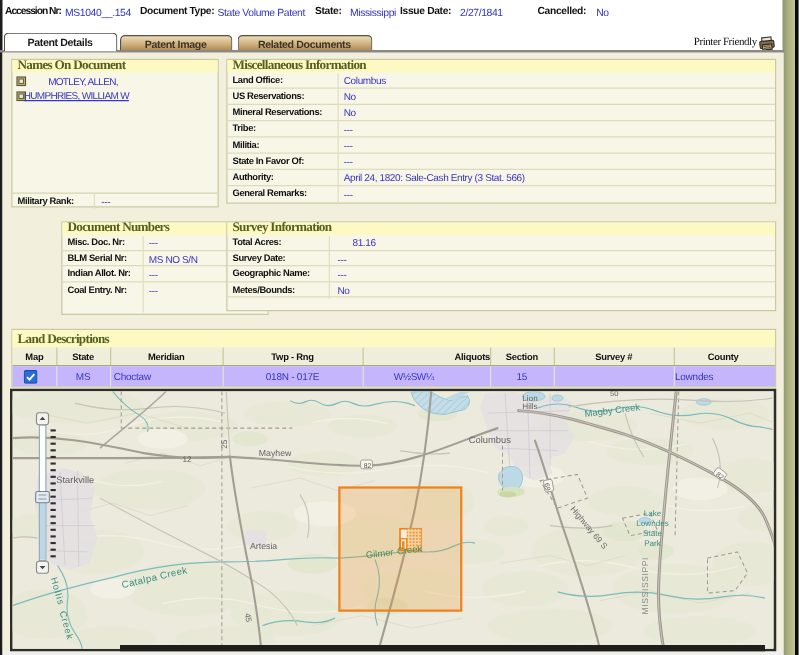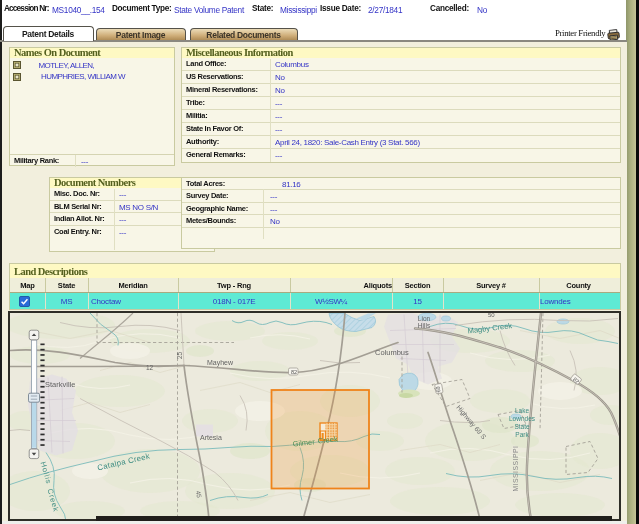--- a/index.html
+++ b/index.html
@@ -65,21 +65,21 @@
   <div style="position:relative;height:95.5px;">
     <svg class="abs" style="left:3px;top:3px" width="8" height="8">
         <rect x="0.5" y="0.5" width="7" height="7" fill="#b9b272" stroke="#5a5530"></rect>
         <rect x="2.2" y="2.2" width="3.6" height="3.6" fill="#e8e4c8" stroke="#5a5530" stroke-width="0.7"></rect>
       </svg>
     <div class="abs val" style="left:13.5px;top:2.5px;letter-spacing:-0.55px;padding-left:15px;">MOTLEY, ALLEN,</div>
     <svg class="abs" style="left:3px;top:14.5px" width="8" height="8">
         <rect x="0.5" y="0.5" width="7" height="7" fill="#b9b272" stroke="#5a5530"></rect>
         <rect x="2.2" y="2.2" width="3.6" height="3.6" fill="#e8e4c8" stroke="#5a5530" stroke-width="0.7"></rect>
       </svg>
-    <div class="abs val" style="left:31px;top:14px;letter-spacing:-0.55px;">HUMPHRIES, WILLIAM W</div>
+    <div class="abs val" style="left:9px;top:14px;letter-spacing:-0.55px;text-decoration:underline;">HUMPHRIES, WILLIAM W</div>
   </div>
   <div class="prow" style="border-top:1px solid #d5d4b2;border-bottom:none;">
     <span class="lbl">Military Rank:</span>
       <span class="val" style="left:71px;">---</span>
     <span class="abs" style="left:65px;top:0;width:1px;height:12px;background:#e0dfc2;"></span>
   </div>
 </div>
 
 <div class="panel" style="left:181px;top:46.5px;width:437.5px;height:114.5px;">
   <div class="phead">Miscellaneous Information</div>
@@ -133,20 +133,21 @@
       <span class="val" style="left:69px;">---</span>
     </div>
   <div class="prow r12" style="border-bottom:none;">
       <span class="lbl">Coal Entry. Nr:</span>
       <span class="val" style="left:69px;">---</span>
     </div>
   <span class="abs" style="left:64px;top:11.5px;width:1px;height:61px;background:#e0dfc2;"></span>
 </div>
 
 <div class="panel" style="left:181px;top:176.5px;width:437.5px;height:70px;">
+  <div class="phead">Survey Information</div>
   <div class="prow r12">
       <span class="lbl">Total Acres:</span>
       <span class="val" style="left:72px;margin-left:28px;">81.16</span>
     </div>
   <div class="prow r12">
       <span class="lbl">Survey Date:</span>
       <span class="val" style="left:88px;">---</span>
     </div>
   <div class="prow r12">
       <span class="lbl">Geographic Name:</span>
@@ -171,21 +172,21 @@
     <span class="abs" style="left:433px;width:96px;text-align:center;top:3.5px;">Survey #</span>
     <span class="abs" style="left:529px;width:79px;text-align:center;top:3.5px;">County</span>
     <span class="abs" style="left:35px;top:0;width:1px;height:14.5px;background:#c9caa0;"></span>
     <span class="abs" style="left:78px;top:0;width:1px;height:14.5px;background:#c9caa0;"></span>
     <span class="abs" style="left:168px;top:0;width:1px;height:14.5px;background:#c9caa0;"></span>
     <span class="abs" style="left:280px;top:0;width:1px;height:14.5px;background:#c9caa0;"></span>
     <span class="abs" style="left:382px;top:0;width:1px;height:14.5px;background:#c9caa0;"></span>
     <span class="abs" style="left:433px;top:0;width:1px;height:14.5px;background:#c9caa0;"></span>
     <span class="abs" style="left:529px;top:0;width:1px;height:14.5px;background:#c9caa0;"></span>
   </div>
-  <div style="position:relative;height:15.5px;background:#5eead4;font-size:8px;color:#3434c6;letter-spacing:-0.2px;">
+  <div style="position:relative;height:15.5px;background:#c4b5fd;font-size:8px;color:#3434c6;letter-spacing:-0.2px;">
     <svg class="abs" style="left:9px;top:2.5px;" width="11" height="11" viewBox="0 0 12 12">
         <rect x="0.5" y="0.5" width="11" height="11" rx="1.5" fill="#2a6cd8" stroke="#1e4fa0"></rect>
         <path d="M2.8 6.2 L5 8.4 L9.2 3.6" fill="none" stroke="#fff" stroke-width="1.6"></path>
       </svg>
     <span class="abs" style="left:35px;width:43px;text-align:center;top:3.5px;">MS</span>
     <span class="abs" style="left:81px;top:3.5px;">Choctaw</span>
     <span class="abs" style="left:168px;width:112px;text-align:center;top:3.5px;">018N - 017E</span>
     <span class="abs" style="left:270px;width:102px;text-align:center;top:3.5px;letter-spacing:-0.4px;">W½SW¼</span>
     <span class="abs" style="left:382px;width:51px;text-align:center;top:3.5px;">15</span>
     <span class="abs" style="left:530px;top:3.5px;">Lowndes</span>

